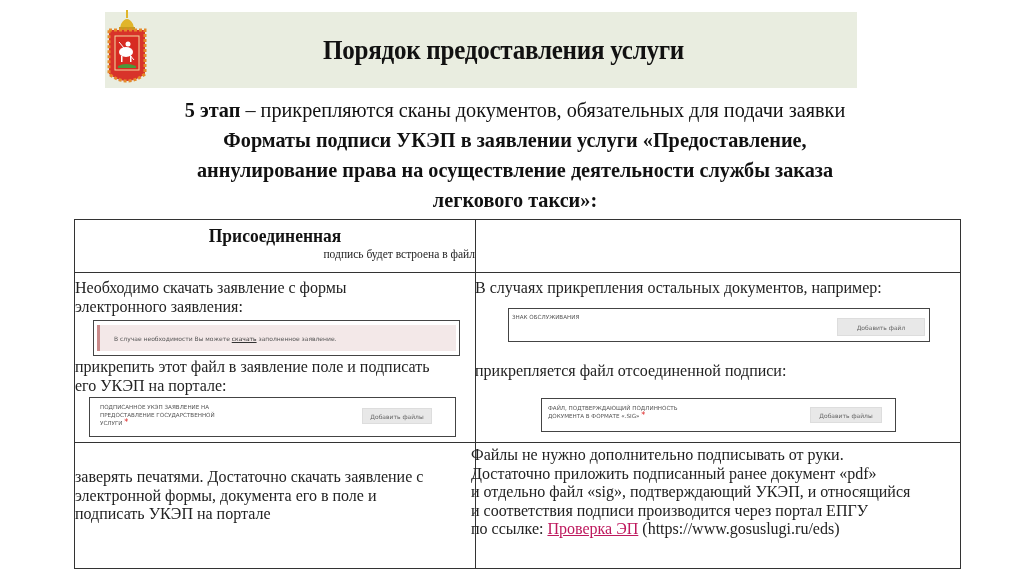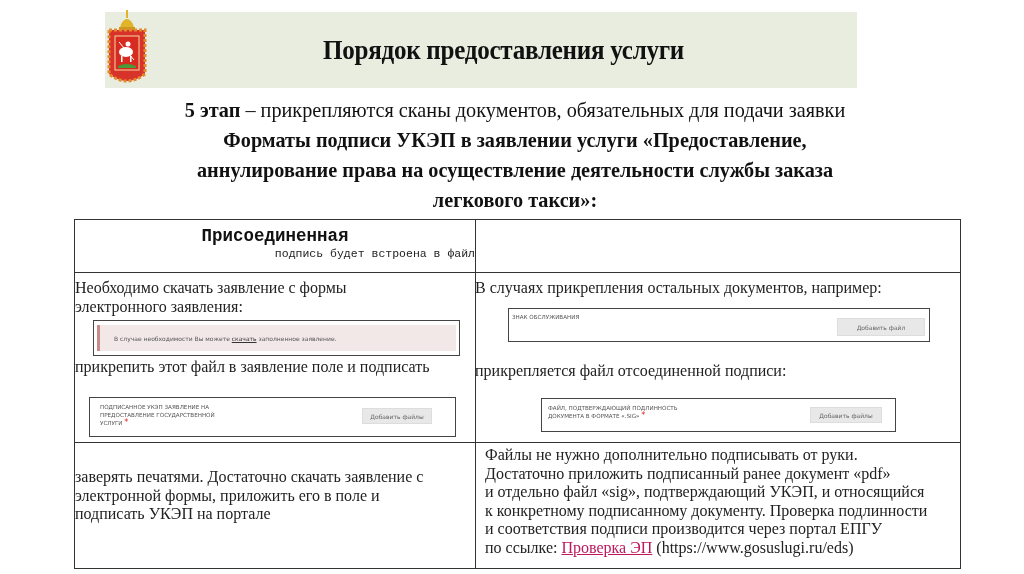--- a/index.html
+++ b/index.html
@@ -28,21 +28,21 @@
     font-size: 22px; line-height: 30px; font-weight: bold; transform: scaleX(0.92);
   }
 
   .sig-table {
     position: absolute; left: 74px; top: 219px; width: 887px; height: 350px;
     border: 1.5px solid #333;
   }
   .col-div { position: absolute; left: 400px; top: 0; bottom: 0; width: 0; border-left: 1.5px solid #333; }
   .row-div { position: absolute; left: 0; right: 0; height: 0; border-top: 1.5px solid #333; }
 
-  .hdr-cell { position: absolute; top: 0; height: 53px; text-align: center; font-family: Liberation Mono, monospace; }
+  .hdr-cell { position: absolute; top: 0; height: 53px; text-align: center; }
   .hdr-title { font-size: 19px; font-weight: bold; line-height: 22px; padding-top: 5px; transform: scaleX(0.92); }
   .hdr-sub { font-size: 11.5px; line-height: 14px; color: #222; text-align: right; }
   .sig-link { color: #222; text-decoration: underline wavy #c33; text-decoration-thickness: 1px; }
 
   .cell { position: absolute; font-size: 16px; line-height: 18.5px; color: #222; }
 
   .mock-box {
     position: absolute; border: 1.5px solid #444; background: #fff;
     font-family: "DejaVu Sans", sans-serif; color: #555;
   }
@@ -102,20 +102,21 @@
 
   <div class="cell" style="left:0;width:400px;top:59px">
     <div>Необходимо скачать заявление с формы</div>
     <div>электронного заявления:</div>
   </div>
   <div class="mock-box" style="left:18px;top:100px;width:367px;height:36px">
     <div class="notice-inner"><span>В случае необходимости Вы можете </span><u>скачать</u><span> заполненное заявление.</span></div>
   </div>
   <div class="cell" style="left:0;width:400px;top:138px">
     <div>прикрепить этот файл в заявление поле и подписать</div>
+    <div>его УКЭП на портале:</div>
   </div>
   <div class="mock-box" style="left:14px;top:177px;width:367px;height:40px">
     <div class="field-label" style="left:10px;top:5px">
       <div>Подписанное УКЭП заявление на</div>
       <div>предоставление государственной</div>
       <div><span>услуги</span> <span class="req">*</span></div>
     </div>
     <div class="add-btn" style="left:272px;top:10px;width:70px;height:16px">Добавить файлы</div>
   </div>
 
@@ -128,25 +129,24 @@
   <div class="mock-box" style="left:466px;top:178px;width:355px;height:34px">
     <div class="field-label" style="left:6px;top:5px">
       <div>Файл, подтверждающий подлинность</div>
       <div><span>документа в формате «.SIG»</span> <span class="req">*</span></div>
     </div>
     <div class="add-btn" style="left:268px;top:8px;width:72px;height:16px">Добавить файлы</div>
   </div>
 
   <div class="cell" style="left:0;width:400px;top:248px">
     <div>заверять печатями. Достаточно скачать заявление с</div>
-    <div>электронной формы, приложить его в поле и</div>
+    <div>электронной формы, документа его в поле и</div>
     <div>подписать УКЭП на портале</div>
   </div>
 
-  <div class="cell" style="left:410px;width:485px;top:226px">
+  <div class="cell" style="left:396px;width:485px;top:226px">
     <div>Файлы не нужно дополнительно подписывать от руки.</div>
     <div>Достаточно приложить подписанный ранее документ «pdf»</div>
     <div>и отдельно файл «sig», подтверждающий УКЭП, и относящийся</div>
-    <div>к конкретному подписанному документу. Проверка подлинности</div>
     <div>и соответствия подписи производится через портал ЕПГУ</div>
     <div><span>по ссылке: </span><span class="link">Проверка ЭП</span><span> (https://www.gosuslugi.ru/eds)</span></div>
   </div>
 </div>
 
 </body></html>

